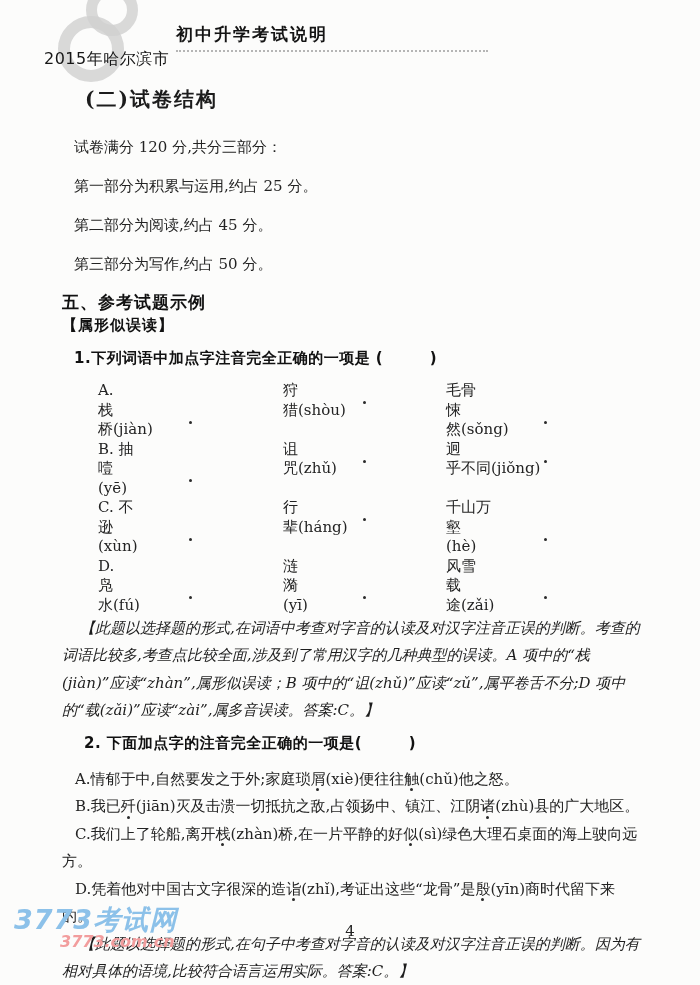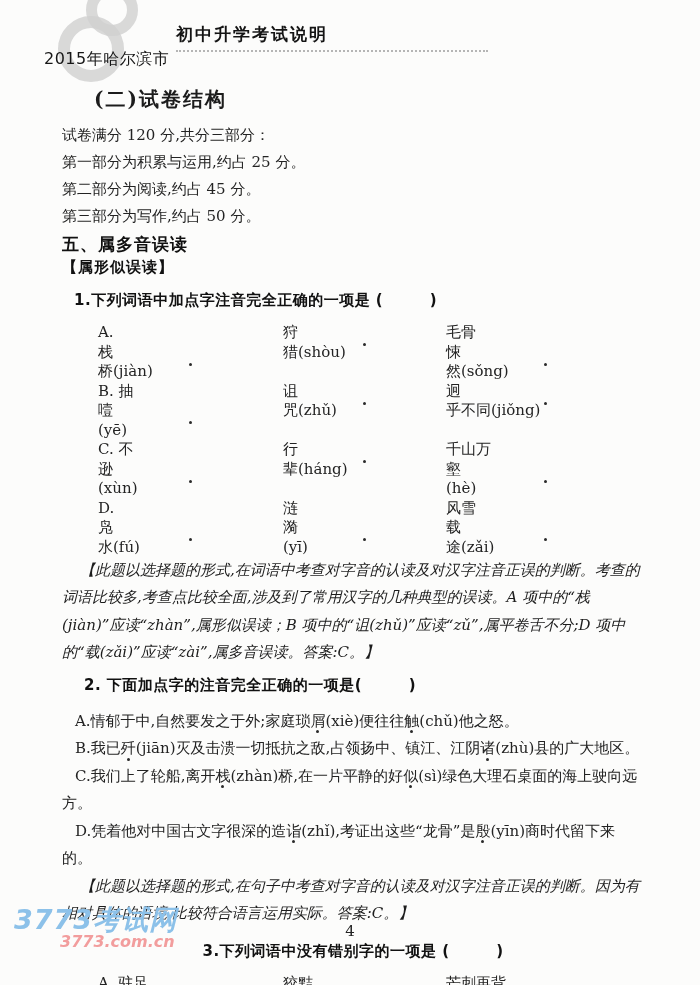--- a/index.html
+++ b/index.html
@@ -20,26 +20,26 @@
   .title-block{position:absolute;left:176px;top:23px;width:330px;}
   .doc-title{
     font-family:"DejaVu Sans","Liberation Sans",sans-serif;
     font-weight:bold;font-size:17px;letter-spacing:2px;color:#141414;
   }
   .title-rule{width:312px;border-bottom:2px dotted #b5b5b5;margin-top:4px;}
   .pinyin{
     margin-top:3px;font-style:italic;font-size:19px;color:#b4b4b4;letter-spacing:.5px;
   }
   .section-heading{
-    position:absolute;left:94px;top:86px;
+    position:absolute;left:85px;top:86px;
     font-size:20px;font-weight:600;letter-spacing:2px;color:#1c1c1c;
   }
   
   .content{position:absolute;left:62px;top:122px;width:582px;font-size:15px;}
-  .intro p{margin:0;line-height:27px;}
+  .intro p{margin:12px;line-height:27px;}
   .part-heading{
     margin:2px 0 0;font-family:"DejaVu Sans","Liberation Sans",sans-serif;
     font-weight:bold;font-size:17px;line-height:24px;letter-spacing:1px;color:#111;
   }
   .sub-heading{
     margin:0;font-family:"DejaVu Sans","Liberation Sans",sans-serif;
     font-weight:bold;font-size:15px;line-height:22px;letter-spacing:1px;color:#111;
   }
   .stem{
     margin:12px;font-family:"DejaVu Sans","Liberation Sans",sans-serif;
@@ -94,21 +94,21 @@
 
   <div class="content">
 
     <div class="intro">
       <p>试卷满分 120 分,共分三部分：</p>
       <p>第一部分为积累与运用,约占 25 分。</p>
       <p>第二部分为阅读,约占 45 分。</p>
       <p>第三部分为写作,约占 50 分。</p>
     </div>
 
-    <p class="part-heading">五、属多音误读</p>
+    <p class="part-heading">五、参考试题示例</p>
     <p class="sub-heading">【属形似误读】</p>
 
     <p class="stem">1.下列词语中加点字注音完全正确的一项是 (　　　)</p>
     <div class="opt-grid">
       <span>A. <span class="em-dot">栈</span>桥(jiàn)</span>
       <span><span class="em-dot">狩</span>猎(shòu)</span>
       <span>毛骨<span class="em-dot">悚</span>然(sǒng)</span>
       <span>B. 抽<span class="em-dot">噎</span>(yē)</span>
       <span><span class="em-dot">诅</span>咒(zhǔ)</span>
       <span><span class="em-dot">迥</span>乎不同(jiǒng)</span>

